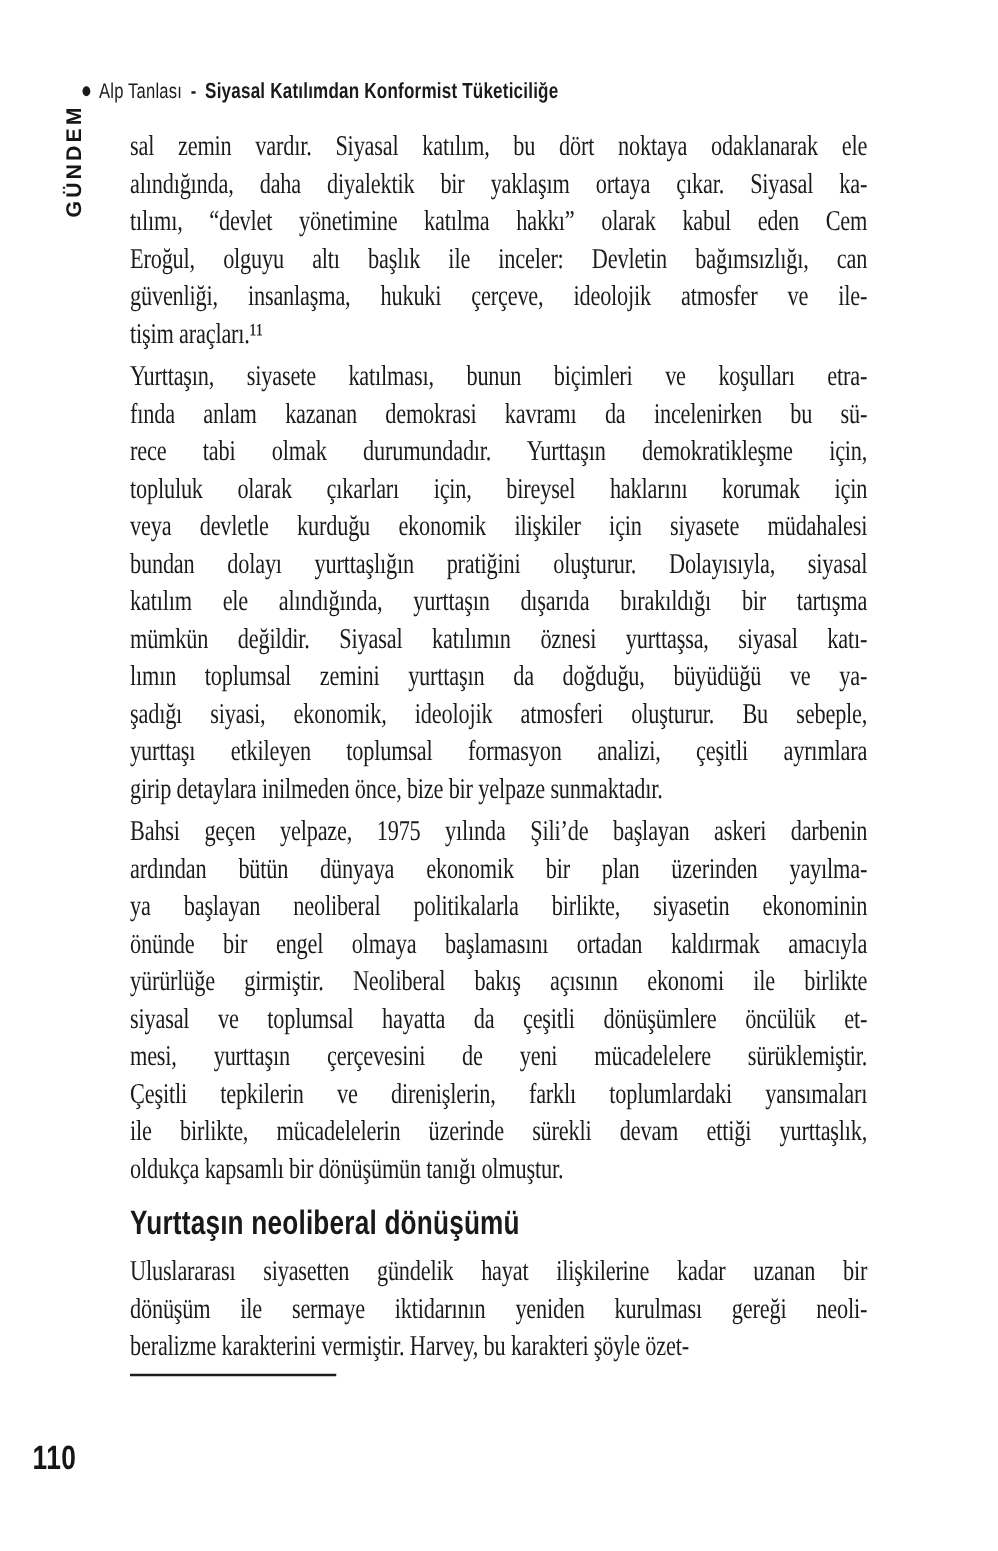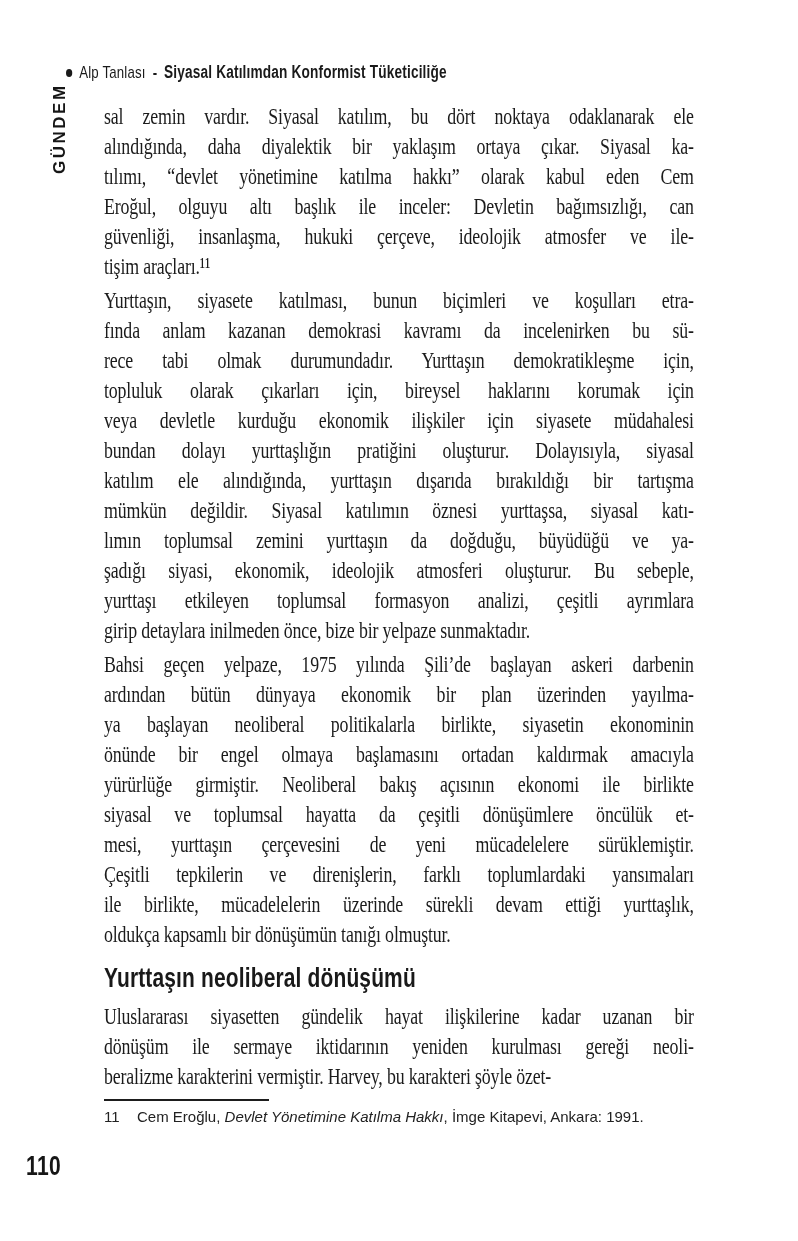--- a/index.html
+++ b/index.html
@@ -174,19 +174,16 @@
         <div class="para">
           <div class="ln">Uluslararası siyasetten gündelik hayat ilişkilerine kadar uzanan bir</div>
           <div class="ln">dönüşüm ile sermaye iktidarının yeniden kurulması gereği neoli-</div>
           <div class="ln last">beralizme karakterini vermiştir. Harvey, bu karakteri şöyle özet-</div>
         </div>
       </div>
   </div>
 
   <div class="footnote-rule"></div>
 
-  <div class="footnote">
-    <span class="fn-num">11</span><span><span>Cem Eroğlu, </span><span class="fn-italic">Devlet Yönetimine Katılma Hakkı</span><span>, İmge Kitapevi, Ankara: 1991.</span></span>
-  </div>
 
   <div class="page-num">110</div>
 
 </div>
 
 </body></html>

